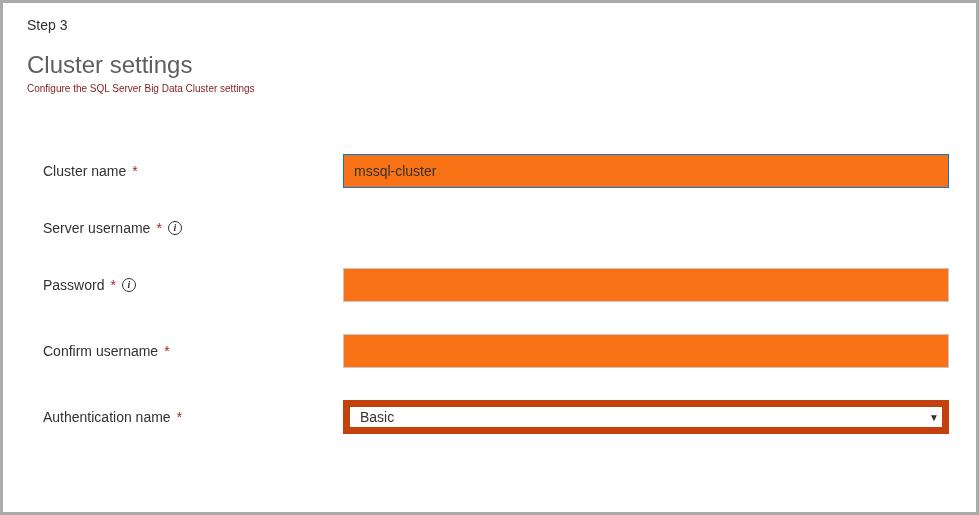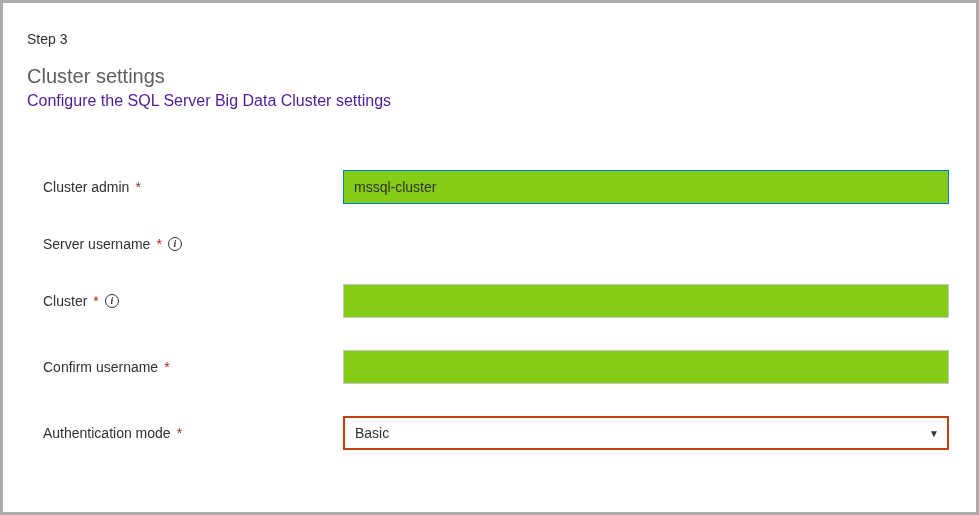--- a/index.html
+++ b/index.html
@@ -9,37 +9,37 @@
     }
     body {
       font-family: "Segoe UI", -apple-system, BlinkMacSystemFont, sans-serif;
       background: #fff;
       width: 979px;
       height: 515px;
       border: 3px solid #ababab;
       padding: 0;
     }
     .container {
-      padding: 28px 24px 24px 24px;
+      padding: 14px 24px 24px 24px;
     }
     .step-label {
       font-size: 14px;
       color: #323130;
       font-weight: 400;
       margin-bottom: 18px;
     }
     .page-title {
-      font-size: 20px;
+      font-size: 24px;
       font-weight: 300;
       color: #605e5c;
       margin-bottom: 4px;
     }
     .page-subtitle {
-      font-size: 16px;
-      color: #4c1d95;
+      font-size: 10px;
+      color: #7f1d1d;
       font-weight: 400;
       margin-bottom: 60px;
     }
     .form-row {
       display: flex;
       align-items: center;
       margin-bottom: 32px;
       padding-left: 16px;
     }
     .form-label-wrap {
@@ -72,36 +72,36 @@
       line-height: 1;
     }
     .form-control {
       flex: 1;
       height: 34px;
       border: 1px solid #c8c6c4;
       padding: 0 10px;
       font-size: 14px;
       font-family: inherit;
       color: #323130;
-      background: #84cc16;
+      background: #f97316;
       outline: none;
       max-width: 606px;
     }
     .form-control.focused {
       border: 1px solid #0078d4;
     }
     .select-wrap {
       position: relative;
       flex: 1;
       max-width: 606px;
     }
     .select-control {
       width: 100%;
       height: 34px;
-      border: 2px solid #c2410c;
+      border: 7px solid #c2410c;
       padding: 0 10px;
       font-size: 14px;
       font-family: inherit;
       color: #323130;
       background: #fff;
       appearance: none;
       -webkit-appearance: none;
       outline: none;
       cursor: pointer;
     }
@@ -118,54 +118,54 @@
 </head>
 <body>
 
 <div class="container">
   <div class="step-label">Step 3</div>
   <h1 class="page-title">Cluster settings</h1>
   <div class="page-subtitle">Configure the SQL Server Big Data Cluster settings</div>
 
   <div class="form-row">
     <div class="form-label-wrap">
-      <span class="form-label">Cluster admin</span>
+      <span class="form-label">Cluster name</span>
       <span class="required-asterisk">*</span>
     </div>
     <input type="text" class="form-control focused" value="mssql-cluster" style="">
   </div>
 
   <div class="form-row">
     <div class="form-label-wrap">
       <span class="form-label">Server username</span>
       <span class="required-asterisk">*</span>
       <span class="info-icon">i</span>
     </div>
   </div>
 
   <div class="form-row">
     <div class="form-label-wrap">
-      <span class="form-label">Cluster</span>
+      <span class="form-label">Password</span>
       <span class="required-asterisk">*</span>
       <span class="info-icon">i</span>
     </div>
     <input type="password" class="form-control" value="" style="">
   </div>
 
   <div class="form-row">
     <div class="form-label-wrap">
       <span class="form-label">Confirm username</span>
       <span class="required-asterisk">*</span>
     </div>
     <input type="password" class="form-control" value="" style="">
   </div>
 
   <div class="form-row">
     <div class="form-label-wrap">
-      <span class="form-label">Authentication mode</span>
+      <span class="form-label">Authentication name</span>
       <span class="required-asterisk">*</span>
     </div>
     <div class="select-wrap">
       <select class="select-control">
         <option>Basic</option>
       </select>
       <span class="select-caret">▼</span>
     </div>
   </div>
 </div>

